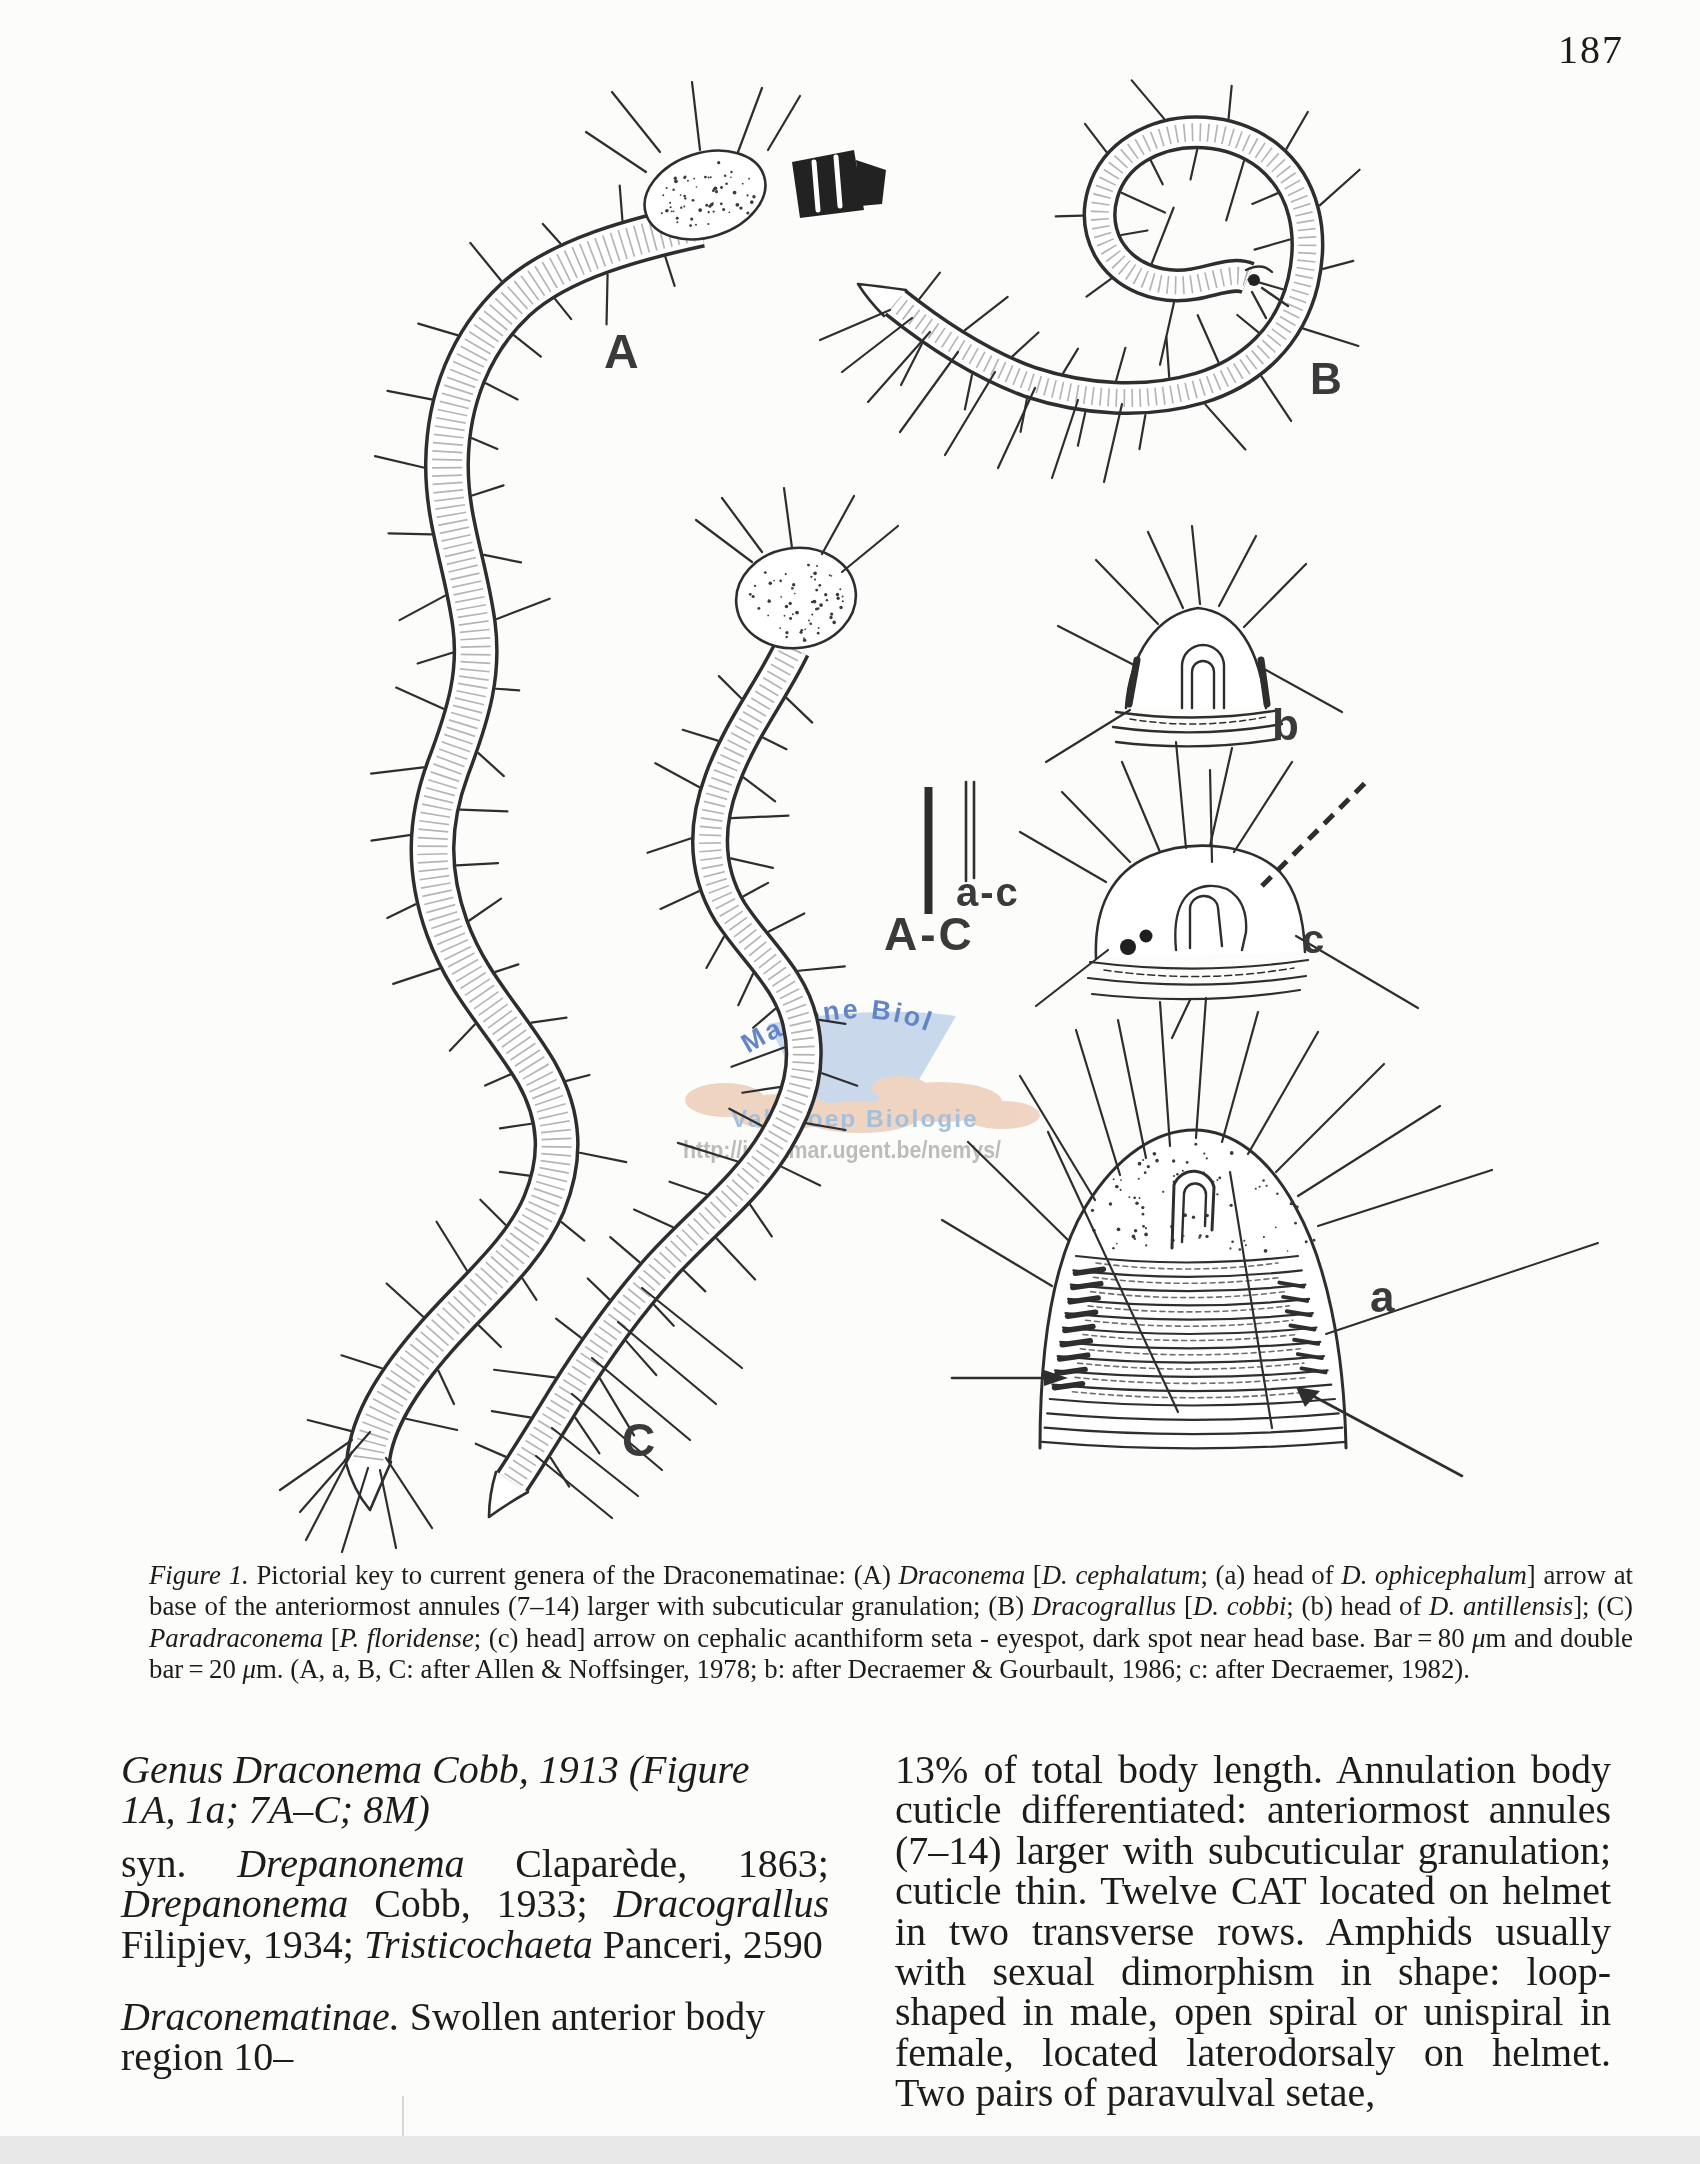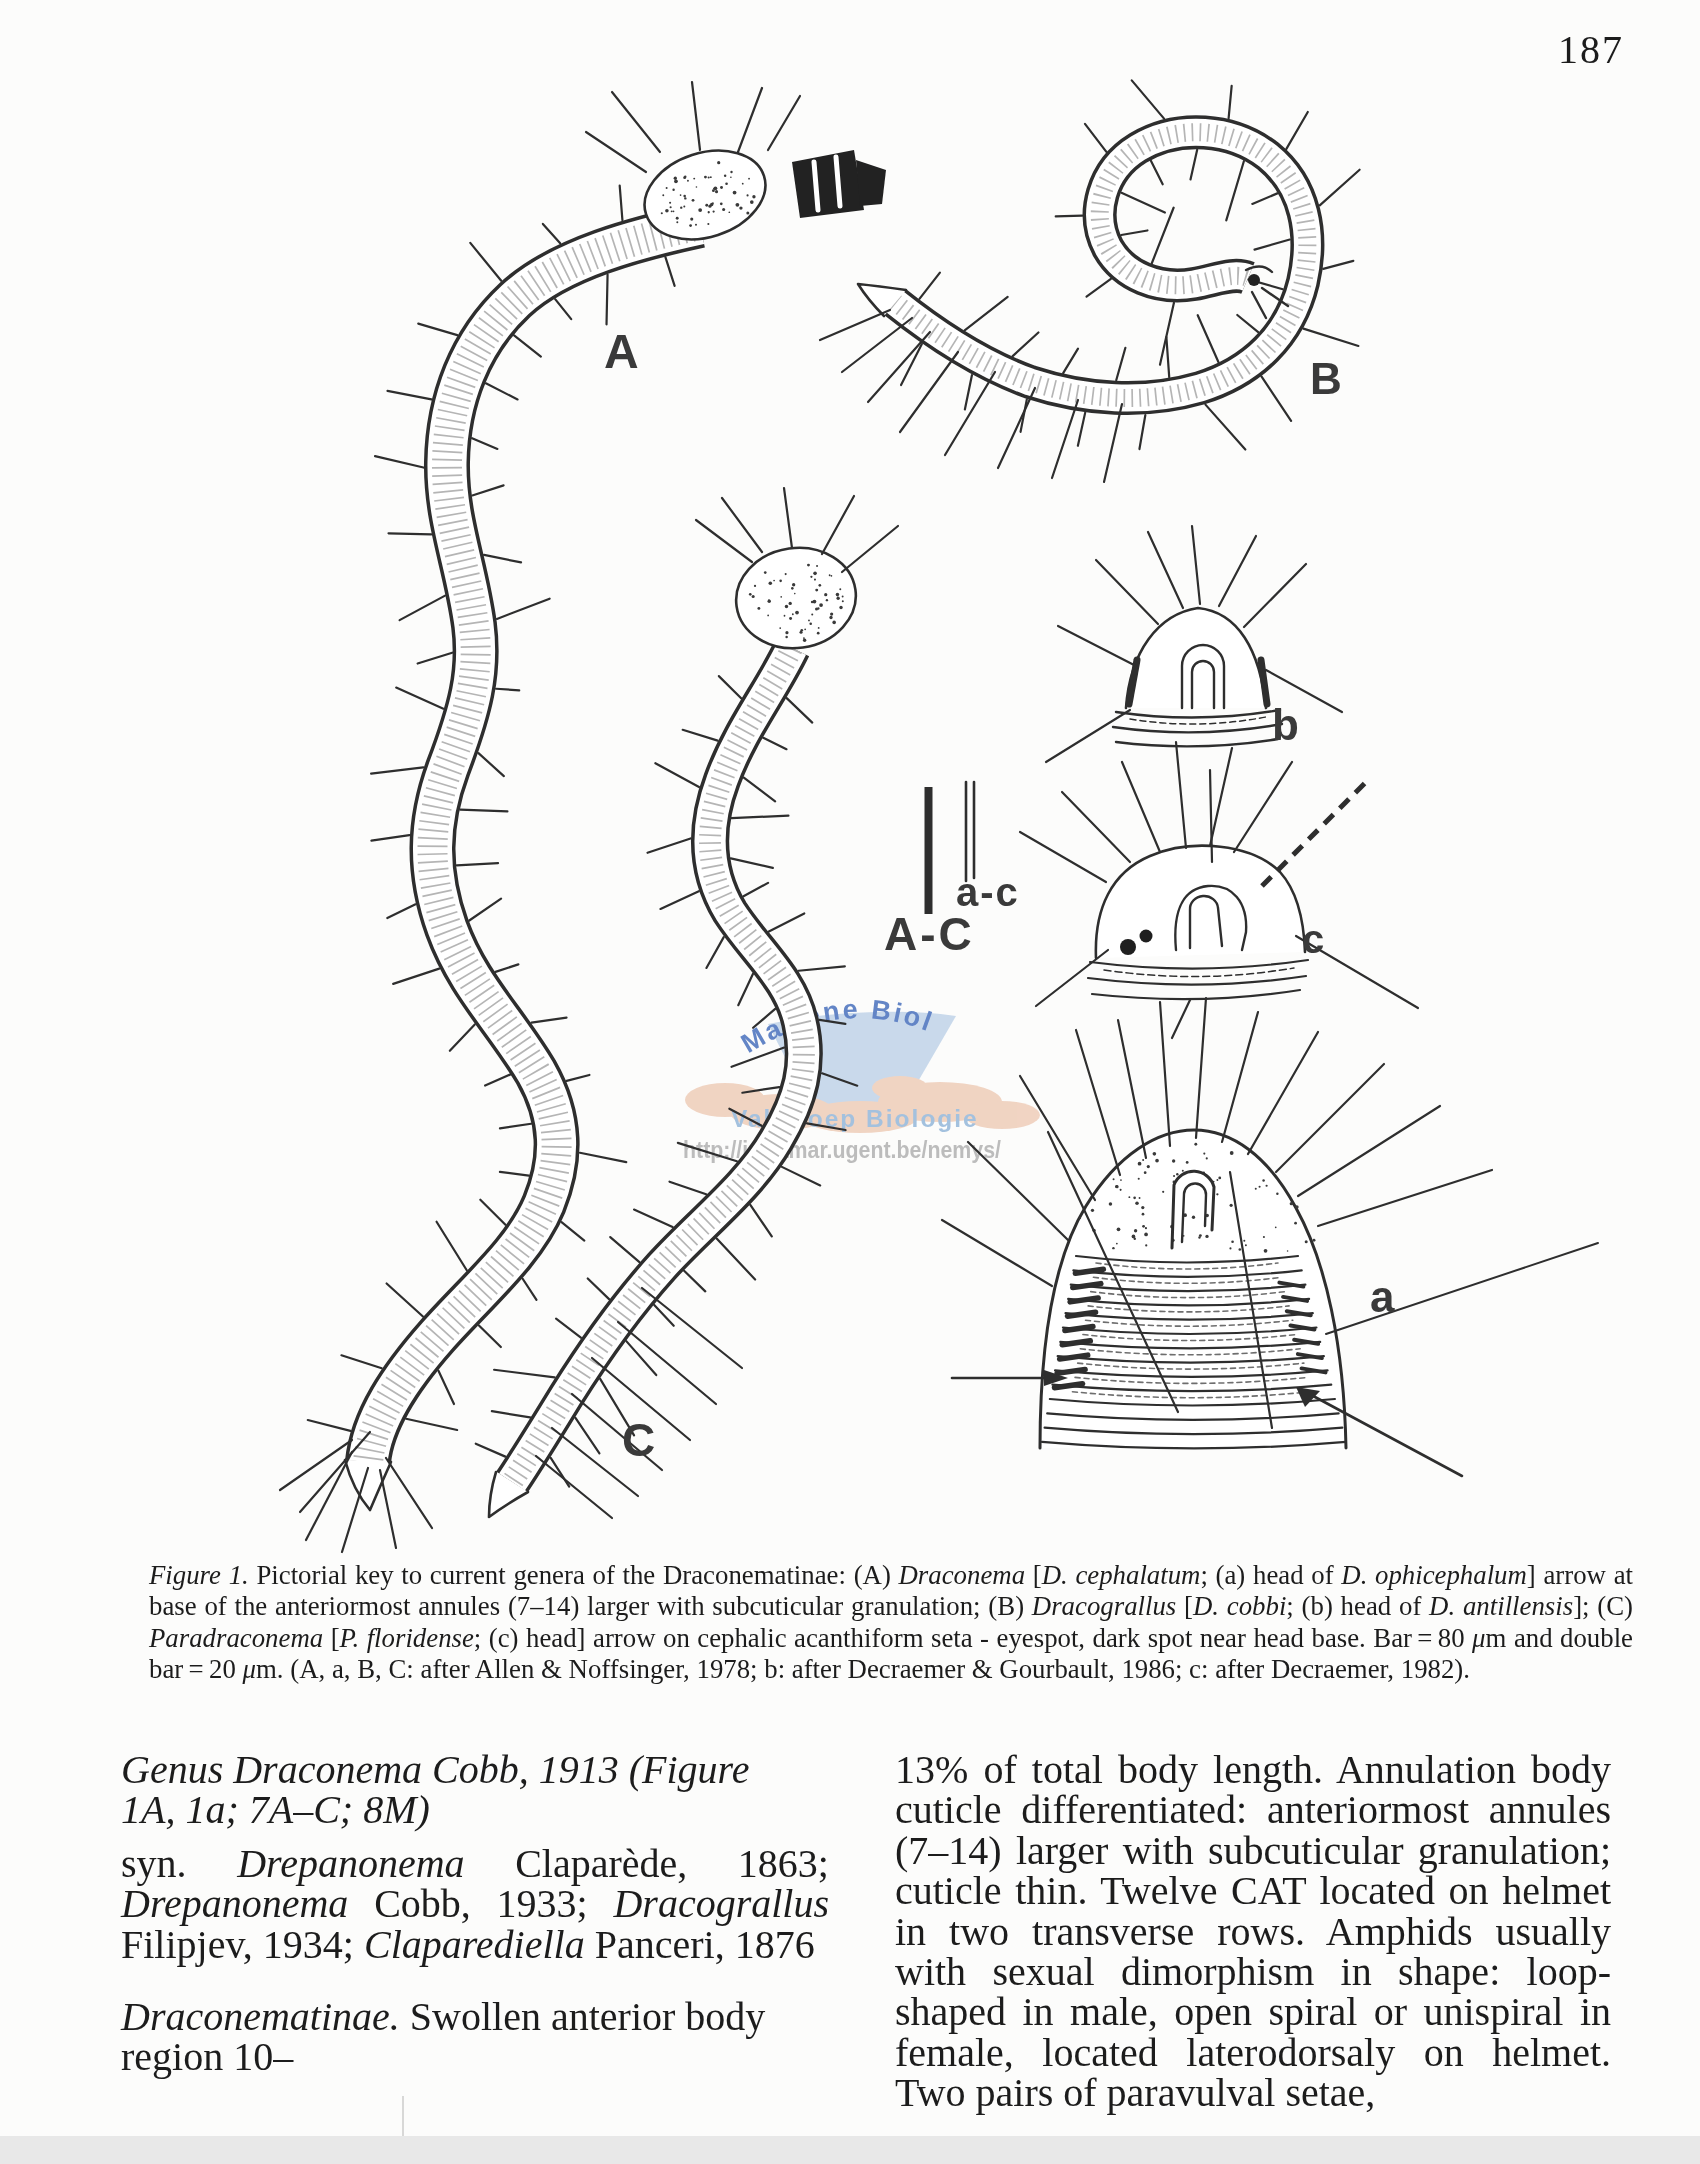--- a/index.html
+++ b/index.html
@@ -590,20 +590,20 @@
       <line x1="403" y1="2096" x2="403" y2="2138" stroke="#cfcfcf" stroke-width="1.6"></line>
       <circle cx="541" cy="2150" r="2" fill="#c8c8c8"></circle>
     </g>
   </svg>
 
   <div class="caption"><i>Figure 1.</i><span> Pictorial key to current genera of the Draconematinae: (A) </span><i>Draconema</i><span> [</span><i>D. cephalatum</i><span>; (a) head of </span><i>D. ophicephalum</i><span>] arrow at base of the anteriormost annules (7–14) larger with subcuticular granulation; (B) </span><i>Dracograllus</i><span> [</span><i>D. cobbi</i><span>; (b) head of </span><i>D. antillensis</i><span>]; (C) </span><i>Paradraconema</i><span> [</span><i>P. floridense</i><span>; (c) head] arrow on cephalic acanthiform seta - eyespot, dark spot near head base. Bar = 80 </span><i>μ</i><span>m and double bar = 20 </span><i>μ</i><span>m. (A, a, B, C: after Allen &amp; Noffsinger, 1978; b: after Decraemer &amp; Gourbault, 1986; c: after Decraemer, 1982).</span></div>
 
   <div class="cols">
     <div class="col-left">
       <p class="genus"><i>Genus Draconema Cobb, 1913 (Figure 1A, 1a; 7A–C; 8M)</i></p>
-      <p class="syn"><span>syn. </span><i>Drepanonema</i><span> Claparède, 1863; </span><i>Drepanonema</i><span> Cobb, 1933; </span><i>Dracograllus</i><span> Filipjev, 1934; </span><i>Claparediella</i><span> Panceri, 1876</span></p>
+      <p class="syn"><span>syn. </span><i>Drepanonema</i><span> Claparède, 1863; </span><i>Drepanonema</i><span> Cobb, 1933; </span><i>Dracograllus</i><span> Filipjev, 1934; </span><i>Tristicochaeta</i><span> Panceri, 2590</span></p>
       <p class="sub"><i>Draconematinae.</i><span> Swollen anterior body region 10–</span></p>
     </div>
     <div class="col-right">
       <p><span>13% of total body length. Annulation body cuticle differentiated: anteriormost annules (7–14) larger with subcuticular granulation; cuticle thin. Twelve CAT located on helmet in two transverse rows. Amphids usually with sexual dimorphism in shape: loop-shaped in male, open spiral or unispiral in female, located laterodorsaly on helmet. Two pairs of paravulval setae,</span></p>
     </div>
   </div>
 </div>
 
 </body></html>

